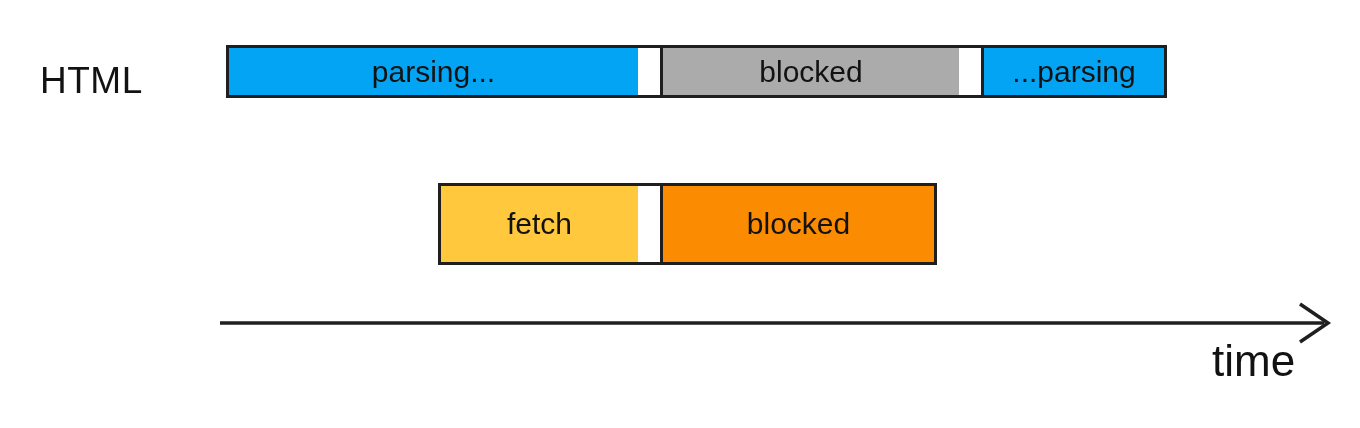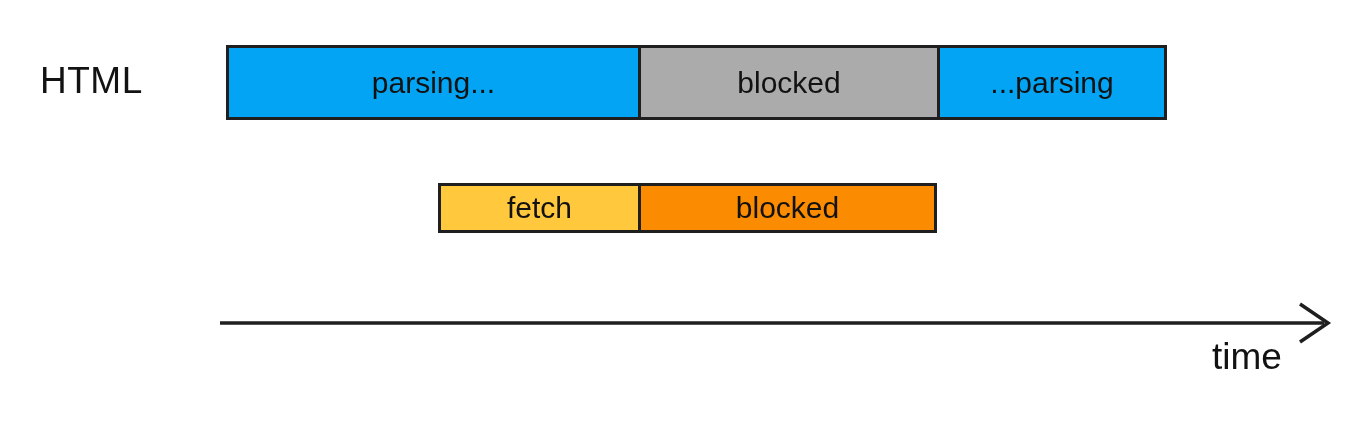--- a/index.html
+++ b/index.html
@@ -26,52 +26,52 @@
   }
   .row-label.html { top: 45px; height: 71px; }
   .row-label.js   { top: 183px; height: 70px; }
 
   .bar {
     position: absolute;
     display: flex;
     box-sizing: border-box;
     border: 3px solid var(--border);
   }
-  .bar-html { left: 226px; top: 45px; width: 941px; height: 75px; }
-  .bar-js   { left: 438px; top: 183px; width: 499px; height: 50px; }
+  .bar-html { left: 226px; top: 45px; width: 941px; height: 53px; }
+  .bar-js   { left: 438px; top: 183px; width: 499px; height: 82px; }
 
   .seg {
     display: flex;
     align-items: center;
     justify-content: center;
     box-sizing: border-box;
     font-size: 30px;
     color: var(--text);
     white-space: nowrap;
     overflow: hidden;
   }
-  .seg + .seg { border-left: 3px solid var(--border); }
+  .seg + .seg { border-left: 3px solid var(--border); margin-left: 22px; }
 
   .seg-parsing-start  { width: 409px; background: var(--parsing); }
   .seg-blocked        { width: 299px; background: var(--blocked); }
   .seg-parsing-resume { flex: 1;      background: var(--parsing); }
   .seg-fetch          { width: 197px; background: var(--fetch); }
   .seg-execute        { flex: 1;      background: var(--execute); }
 
   .axis-svg {
     position: absolute;
     left: 0;
     top: 0;
     pointer-events: none;
   }
   .axis-label {
     position: absolute;
     left: 1212px;
     top: 336px;
-    font-size: 37px;
+    font-size: 44px;
     color: var(--text);
   }
 </style>
 </head>
 <body>
 
 <div class="canvas">
 
   <div class="row-label html">HTML</div>
 

